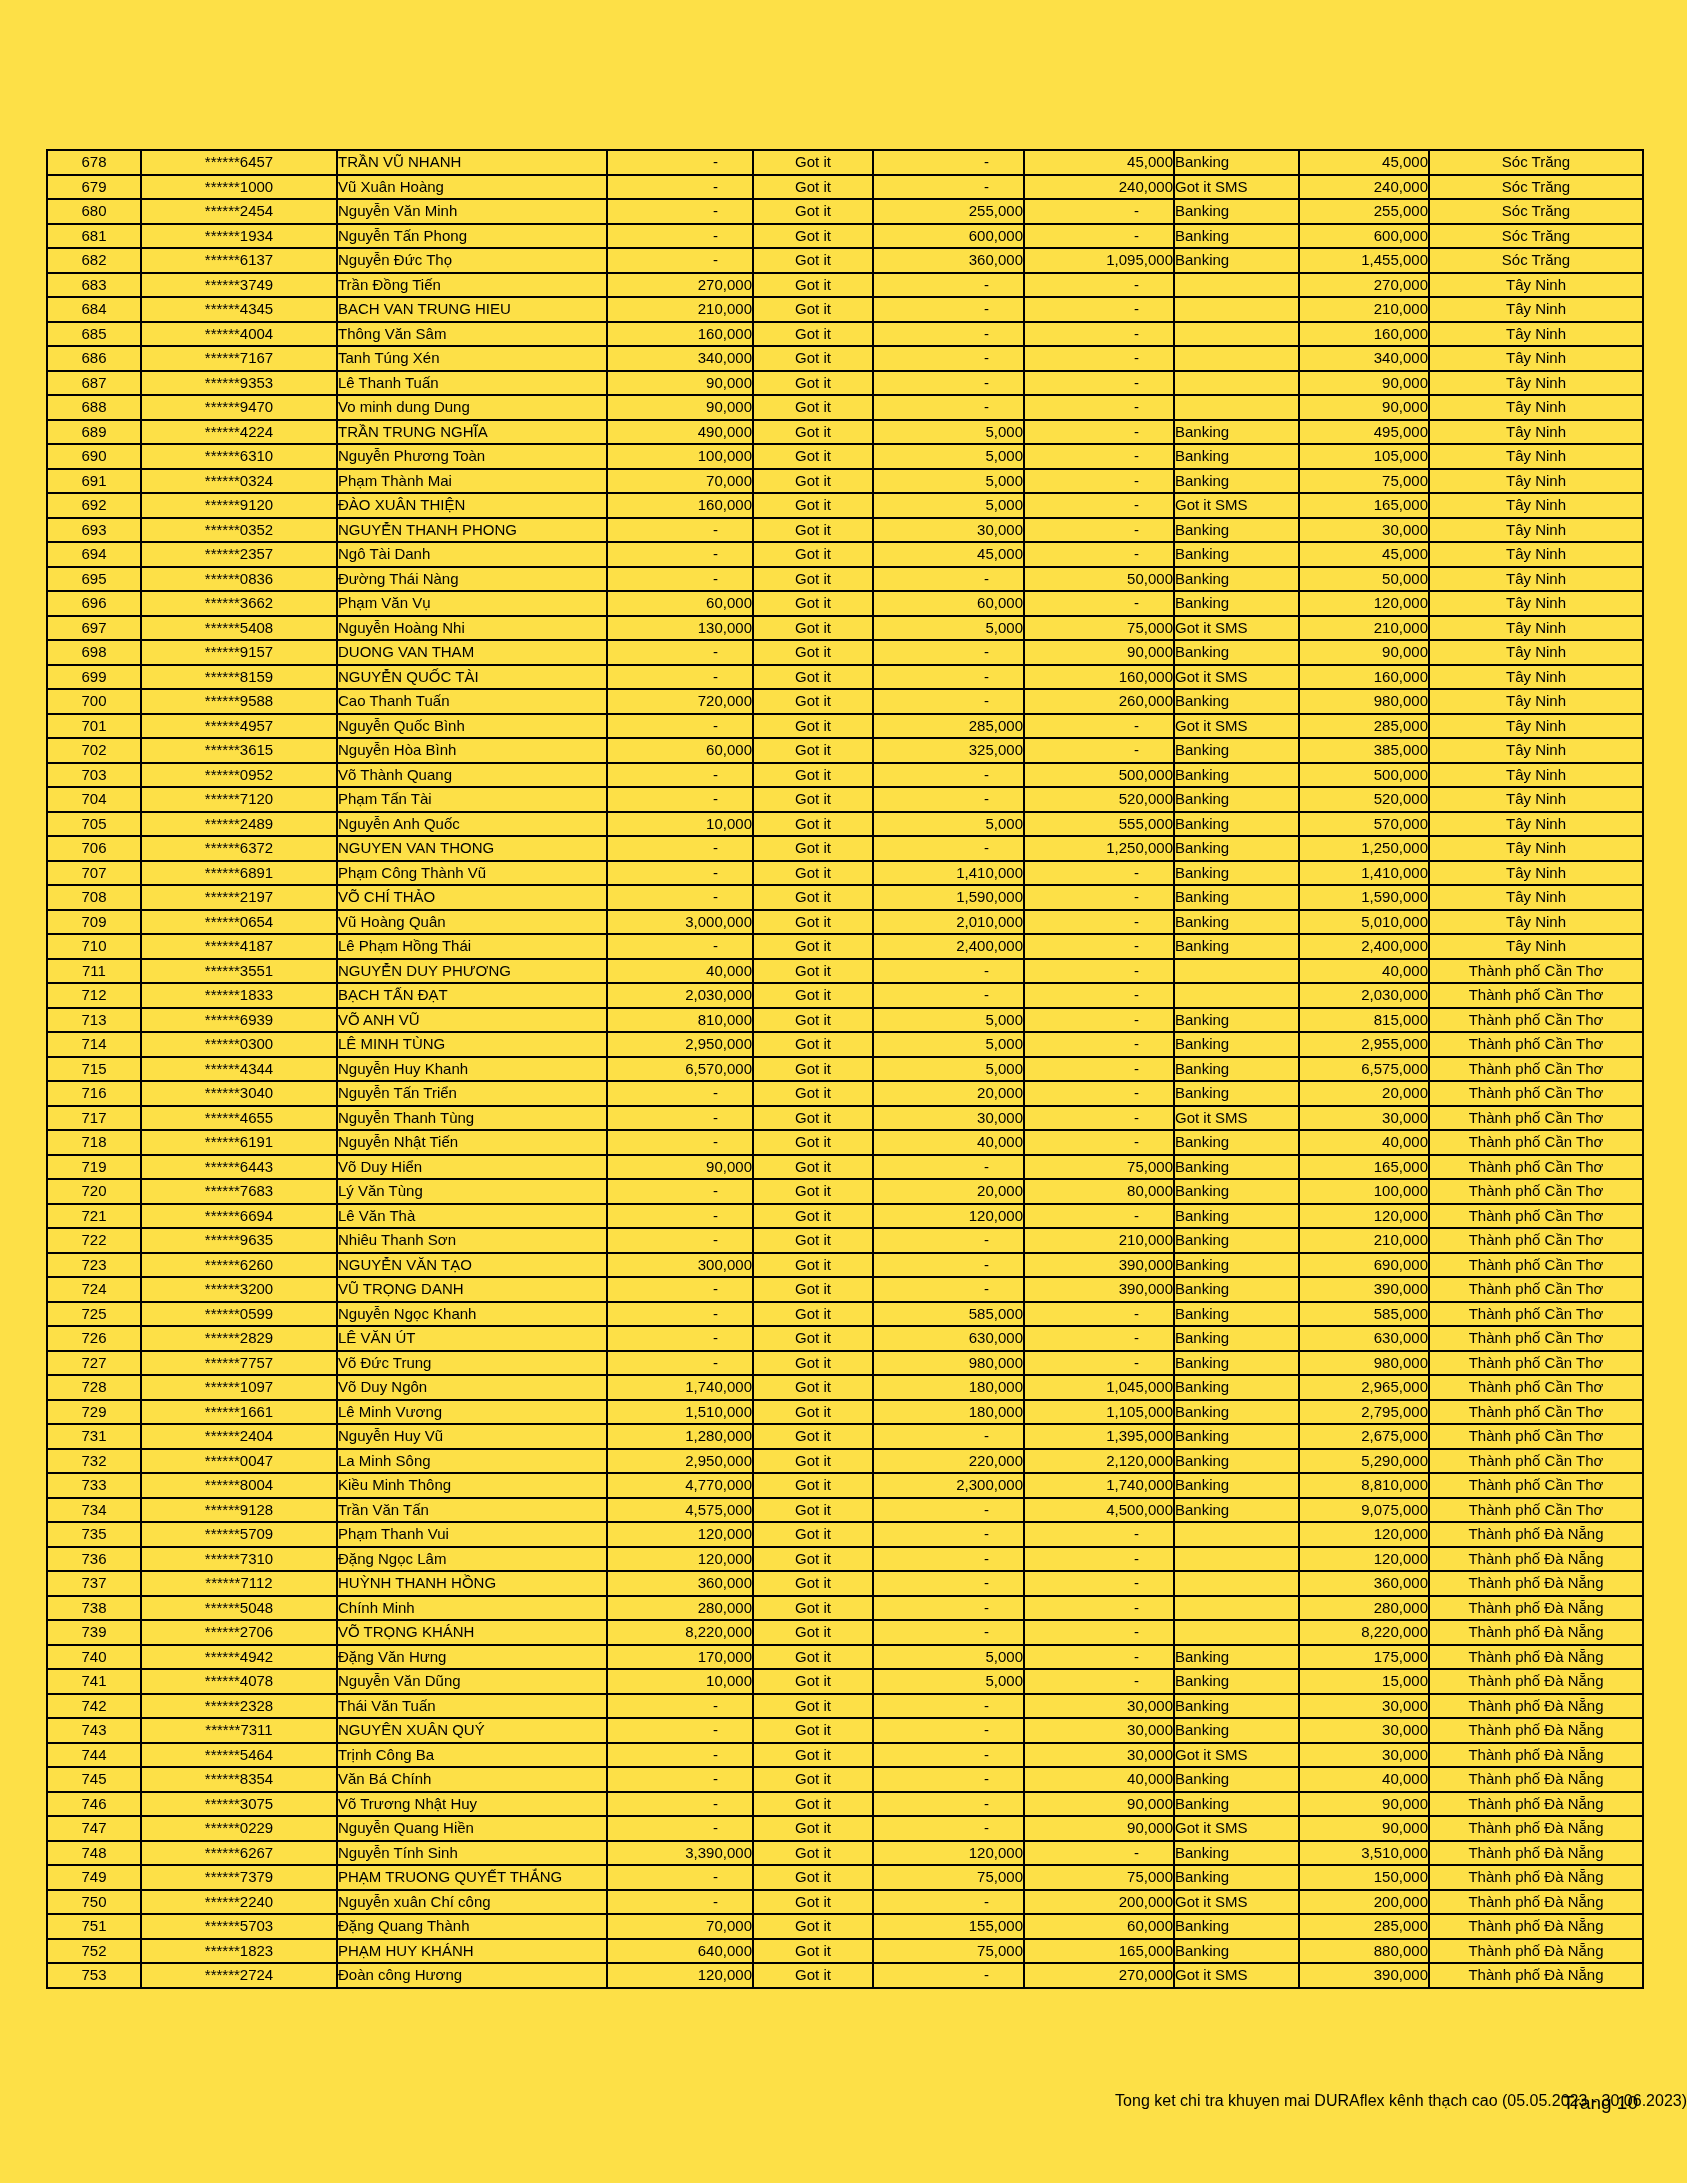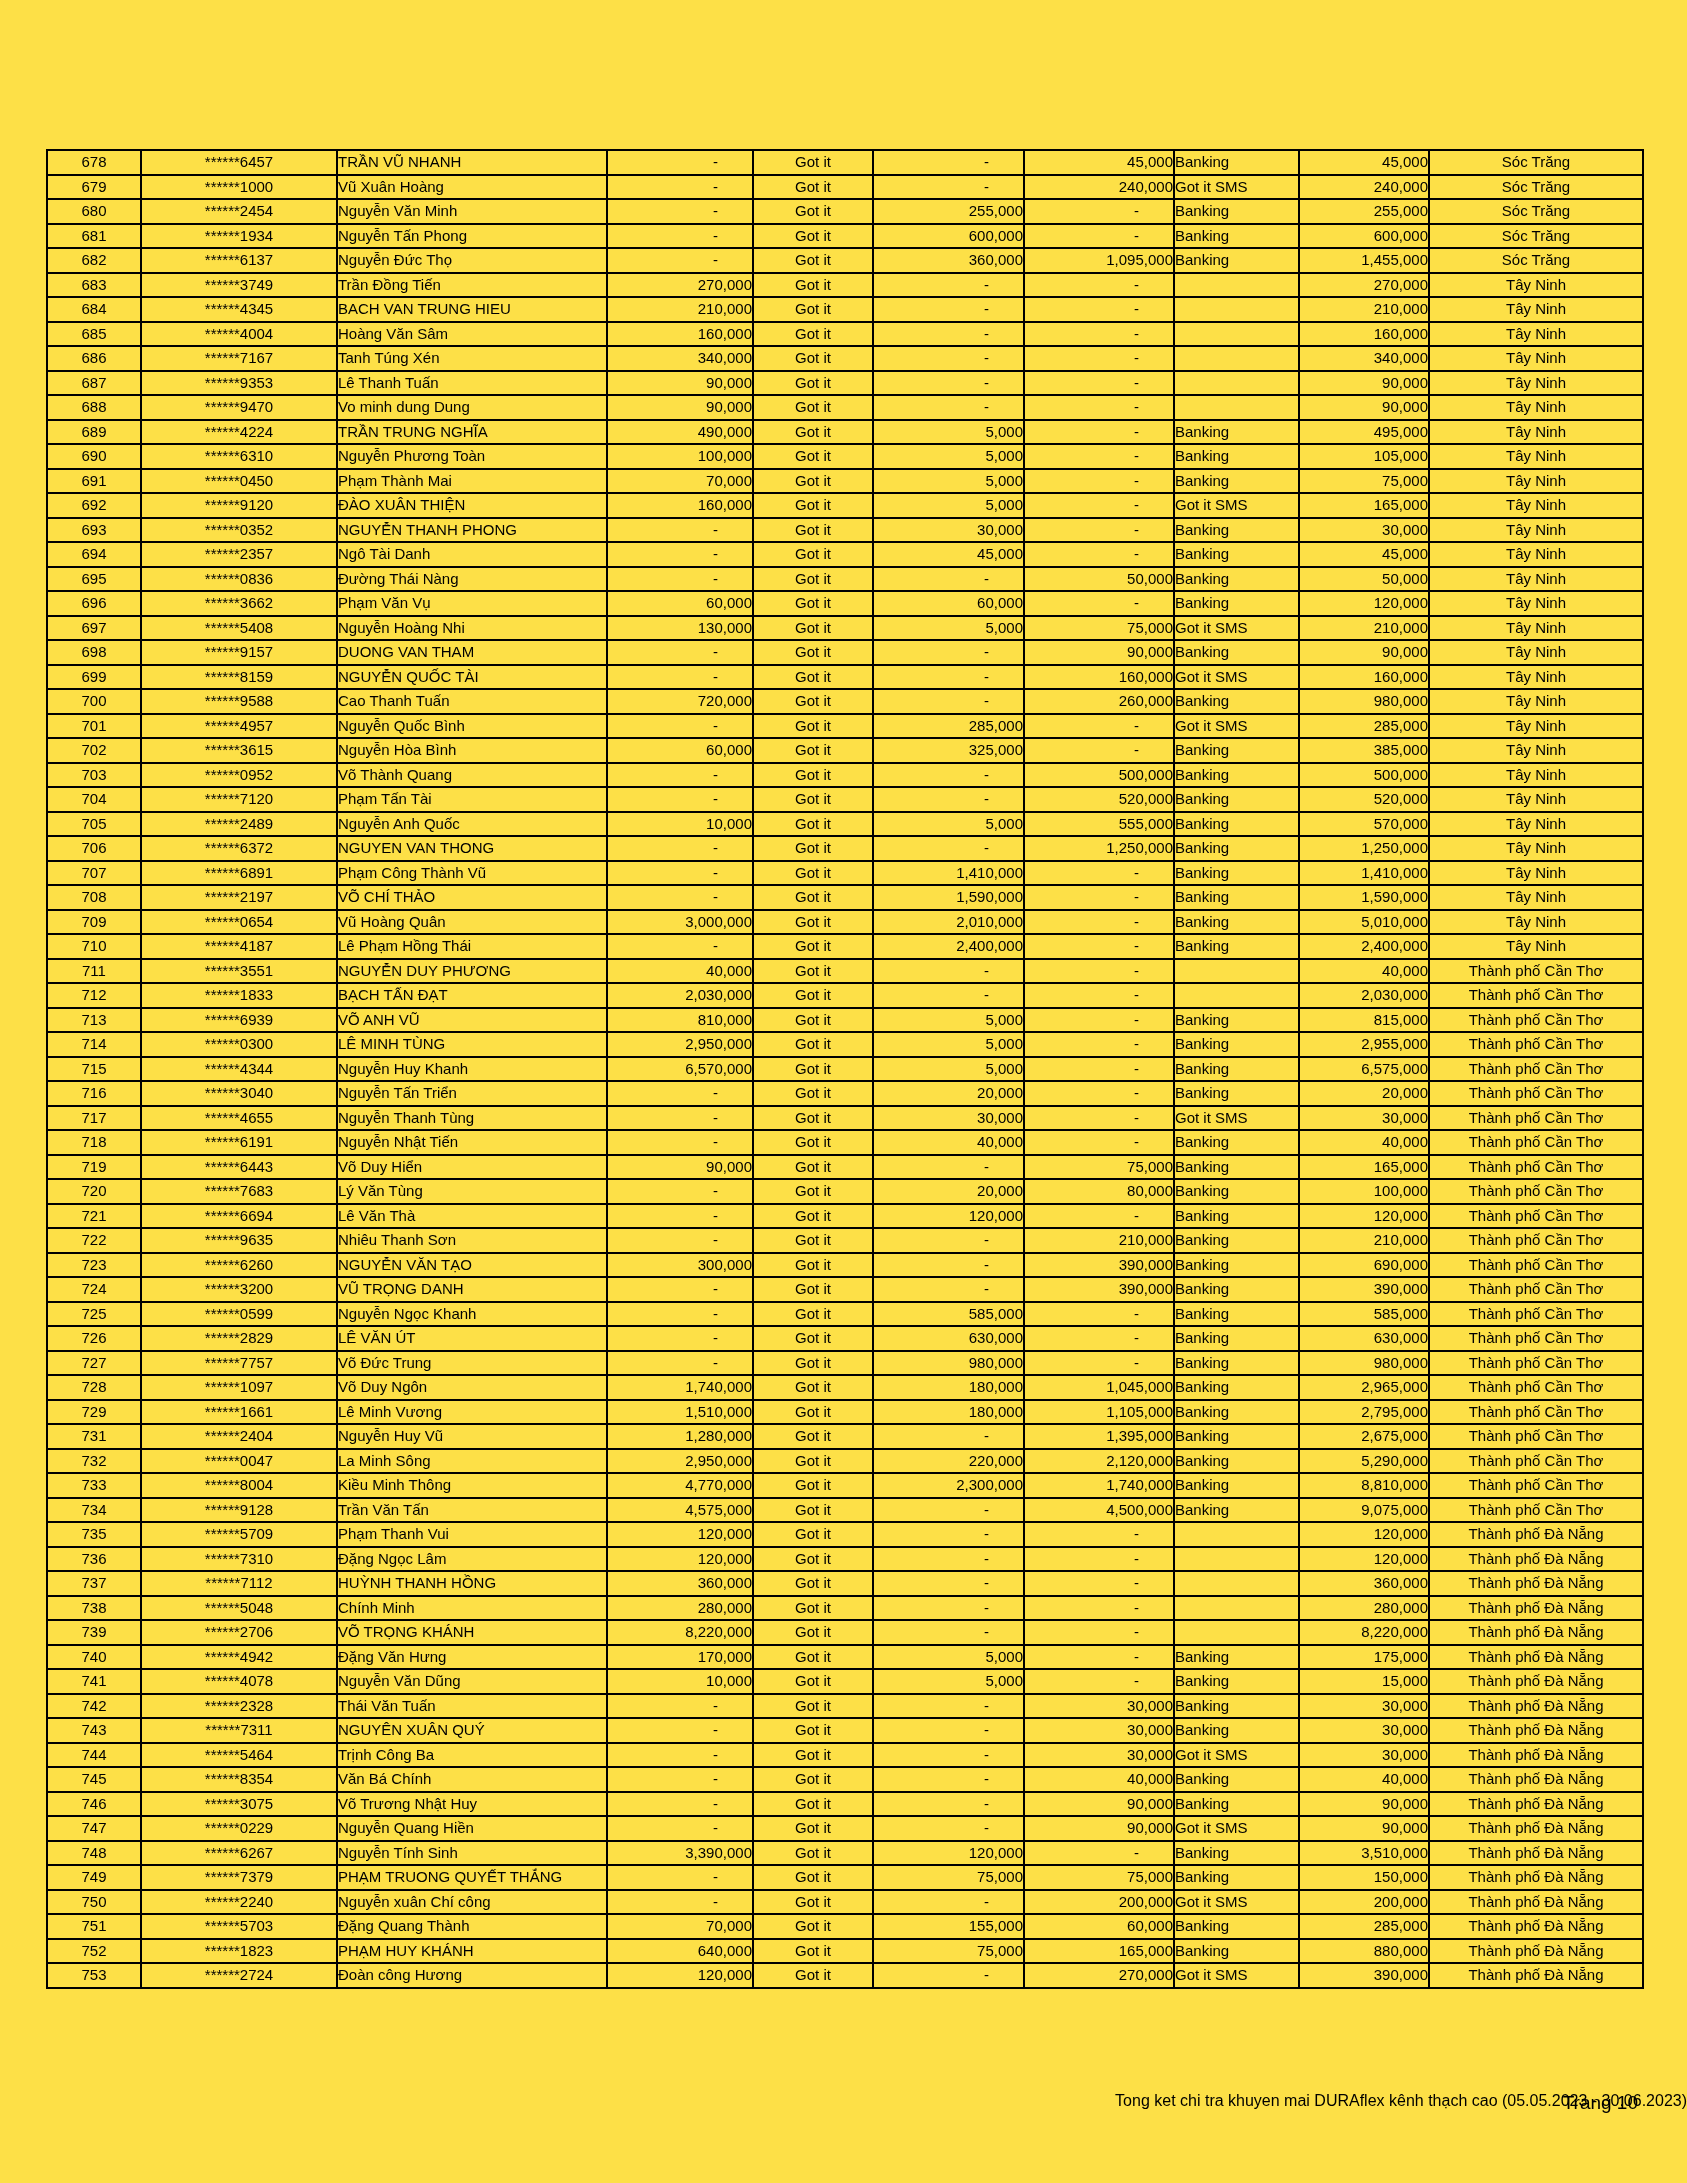--- a/index.html
+++ b/index.html
@@ -133,21 +133,21 @@
           <td class="c">Got it</td>
           <td class="r dash">-</td>
           <td class="r dash">-</td>
           <td class="lm"></td>
           <td class="r">210,000</td>
           <td class="c">Tây Ninh</td>
         </tr>
         <tr>
           <td class="c">685</td>
           <td class="c">******4004</td>
-          <td class="l">Hoàng Văn Sâm</td>
+          <td class="l">Thông Văn Sâm</td>
           <td class="r">160,000</td>
           <td class="c">Got it</td>
           <td class="r dash">-</td>
           <td class="r dash">-</td>
           <td class="lm"></td>
           <td class="r">160,000</td>
           <td class="c">Tây Ninh</td>
         </tr>
         <tr>
           <td class="c">686</td>
@@ -204,21 +204,21 @@
           <td class="r">100,000</td>
           <td class="c">Got it</td>
           <td class="r">5,000</td>
           <td class="r dash">-</td>
           <td class="lm">Banking</td>
           <td class="r">105,000</td>
           <td class="c">Tây Ninh</td>
         </tr>
         <tr>
           <td class="c">691</td>
-          <td class="c">******0450</td>
+          <td class="c">******0324</td>
           <td class="l">Phạm Thành Mai</td>
           <td class="r">70,000</td>
           <td class="c">Got it</td>
           <td class="r">5,000</td>
           <td class="r dash">-</td>
           <td class="lm">Banking</td>
           <td class="r">75,000</td>
           <td class="c">Tây Ninh</td>
         </tr>
         <tr>

